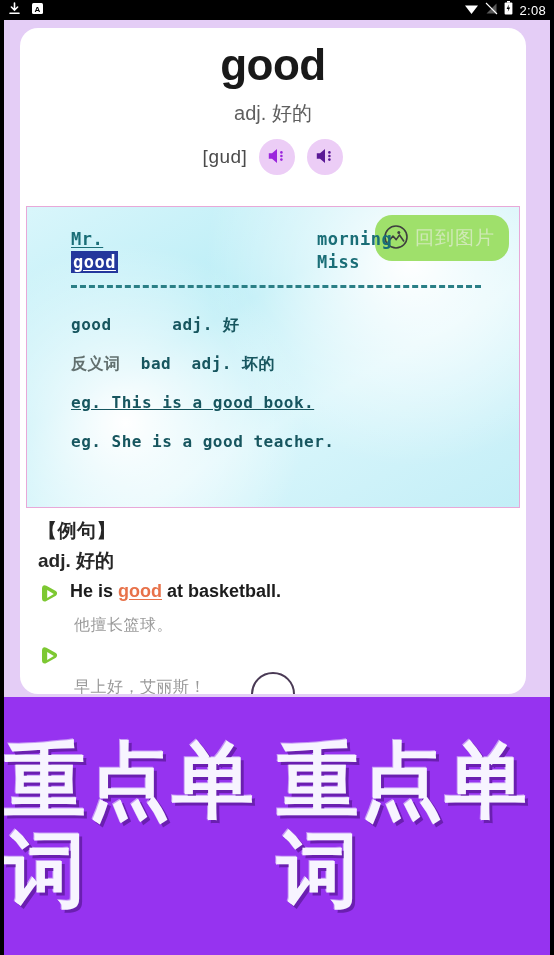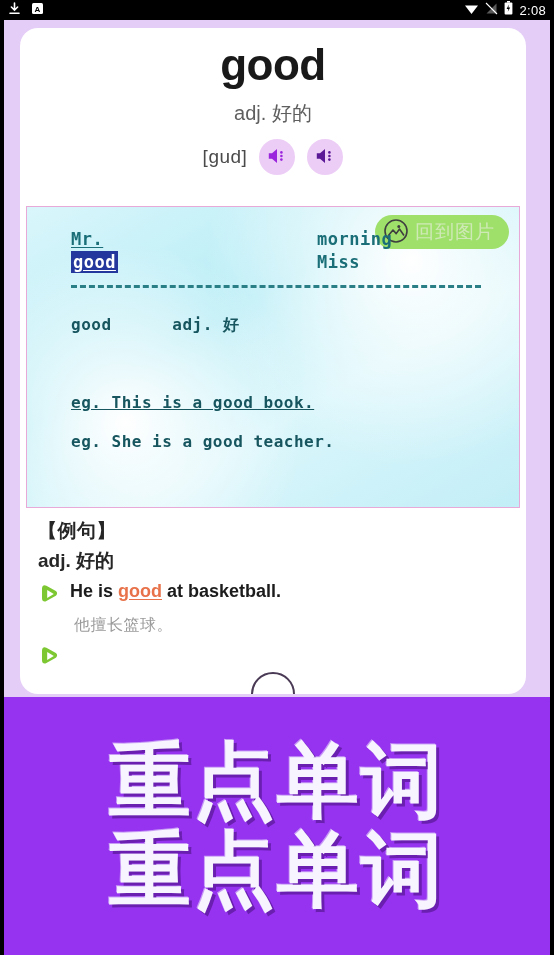--- a/index.html
+++ b/index.html
@@ -132,21 +132,21 @@
     font-weight: bold;
     font-size: 16px;
     letter-spacing: .5px;
     white-space: nowrap;
   }
   .vp-body .gray { color: #62706f; font-weight: bold; }
 
   .back-pic-btn {
     position: absolute;
     right: 10px; top: 8px;
-    height: 34px;
+    height: 46px;
     padding: 0 14px 0 8px;
     background: #9fe06b;
     border-radius: 17px;
     display: flex; align-items: center; gap: 6px;
     border: none; cursor: pointer;
   }
   .back-pic-label {
     font-family: "Liberation Sans", sans-serif;
     font-size: 19px;
     color: #cfe9b6;
@@ -198,21 +198,21 @@
     border: 2px solid #4a3a55;
     background: transparent;
   }
 
   
   .banner {
     position: absolute;
     left: 4px; top: 697px;
     width: 546px; height: 258px;
     background: #9633f0;
-    display: flex; flex-direction: column;
+    display: flex; flex-direction: row;
     align-items: center; justify-content: center;
     overflow: hidden;
   }
   .banner-line {
     font-family: "DejaVu Sans", sans-serif;
     font-size: 82px;
     font-weight: bold;
     color: #f7f4ff;
     letter-spacing: 2px;
     line-height: 1.08;
@@ -318,20 +318,23 @@
 
         <div class="vp-line vp-underline" style="left:44px; top:22px;">Mr.</div>
         <div class="vp-line" style="left:44px; top:45px;"><span class="vp-sel">good</span></div>
         <div class="vp-line" style="left:290px; top:22px;">morning</div>
         <div class="vp-line" style="left:290px; top:45px;">Miss</div>
         <div class="vp-dash"></div>
 
         <div class="vp-body" style="left:44px; top:108px;">
           <span>good</span>&nbsp;&nbsp;&nbsp;&nbsp;&nbsp;&nbsp;<span>adj.</span> <span>好</span>
         </div>
+        <div class="vp-body" style="left:44px; top:147px;">
+          <span class="gray">反义词</span>&nbsp;&nbsp;<span>bad</span>&nbsp;&nbsp;<span>adj.</span> <span>坏的</span>
+        </div>
         <div class="vp-body" style="left:44px; top:186px;text-decoration:underline;">eg. This is a good book.</div>
         <div class="vp-body brown" style="left:44px; top:225px;">eg. She is a good teacher.</div>
       </div>
 
       <div class="examples">
         <div class="ex-heading">【例句】</div>
         <div class="ex-pos">adj. 好的</div>
 
         <div class="ex-row">
           <span class="play-ic">
@@ -345,20 +348,21 @@
         <div class="ex-cn">他擅长篮球。</div>
 
         <div class="ex-row">
           <span class="play-ic">
             <svg width="24" height="24" viewBox="0 0 24 24">
               <path d="M4 6.5C4 3.6 6.1 2.4 8.4 3.7l9 5.1c2.3 1.3 2.3 3.9 0 5.2l-9 5.1C6.1 20.4 4 19.2 4 16.3z" fill="#7dc832"></path>
               <path d="M9.2 8.1l6.6 3.9-6.6 3.9z" fill="#ffffff"></path>
             </svg>
           </span>
         </div>
+        <div class="ex-cn">早上好，艾丽斯！</div>
       </div>
 
       <div class="round-ctl"></div>
     </div>
   </div>
 
   <div class="banner">
     <div class="banner-line">重点单词</div>
     <div class="banner-line">重点单词</div>
   </div>

